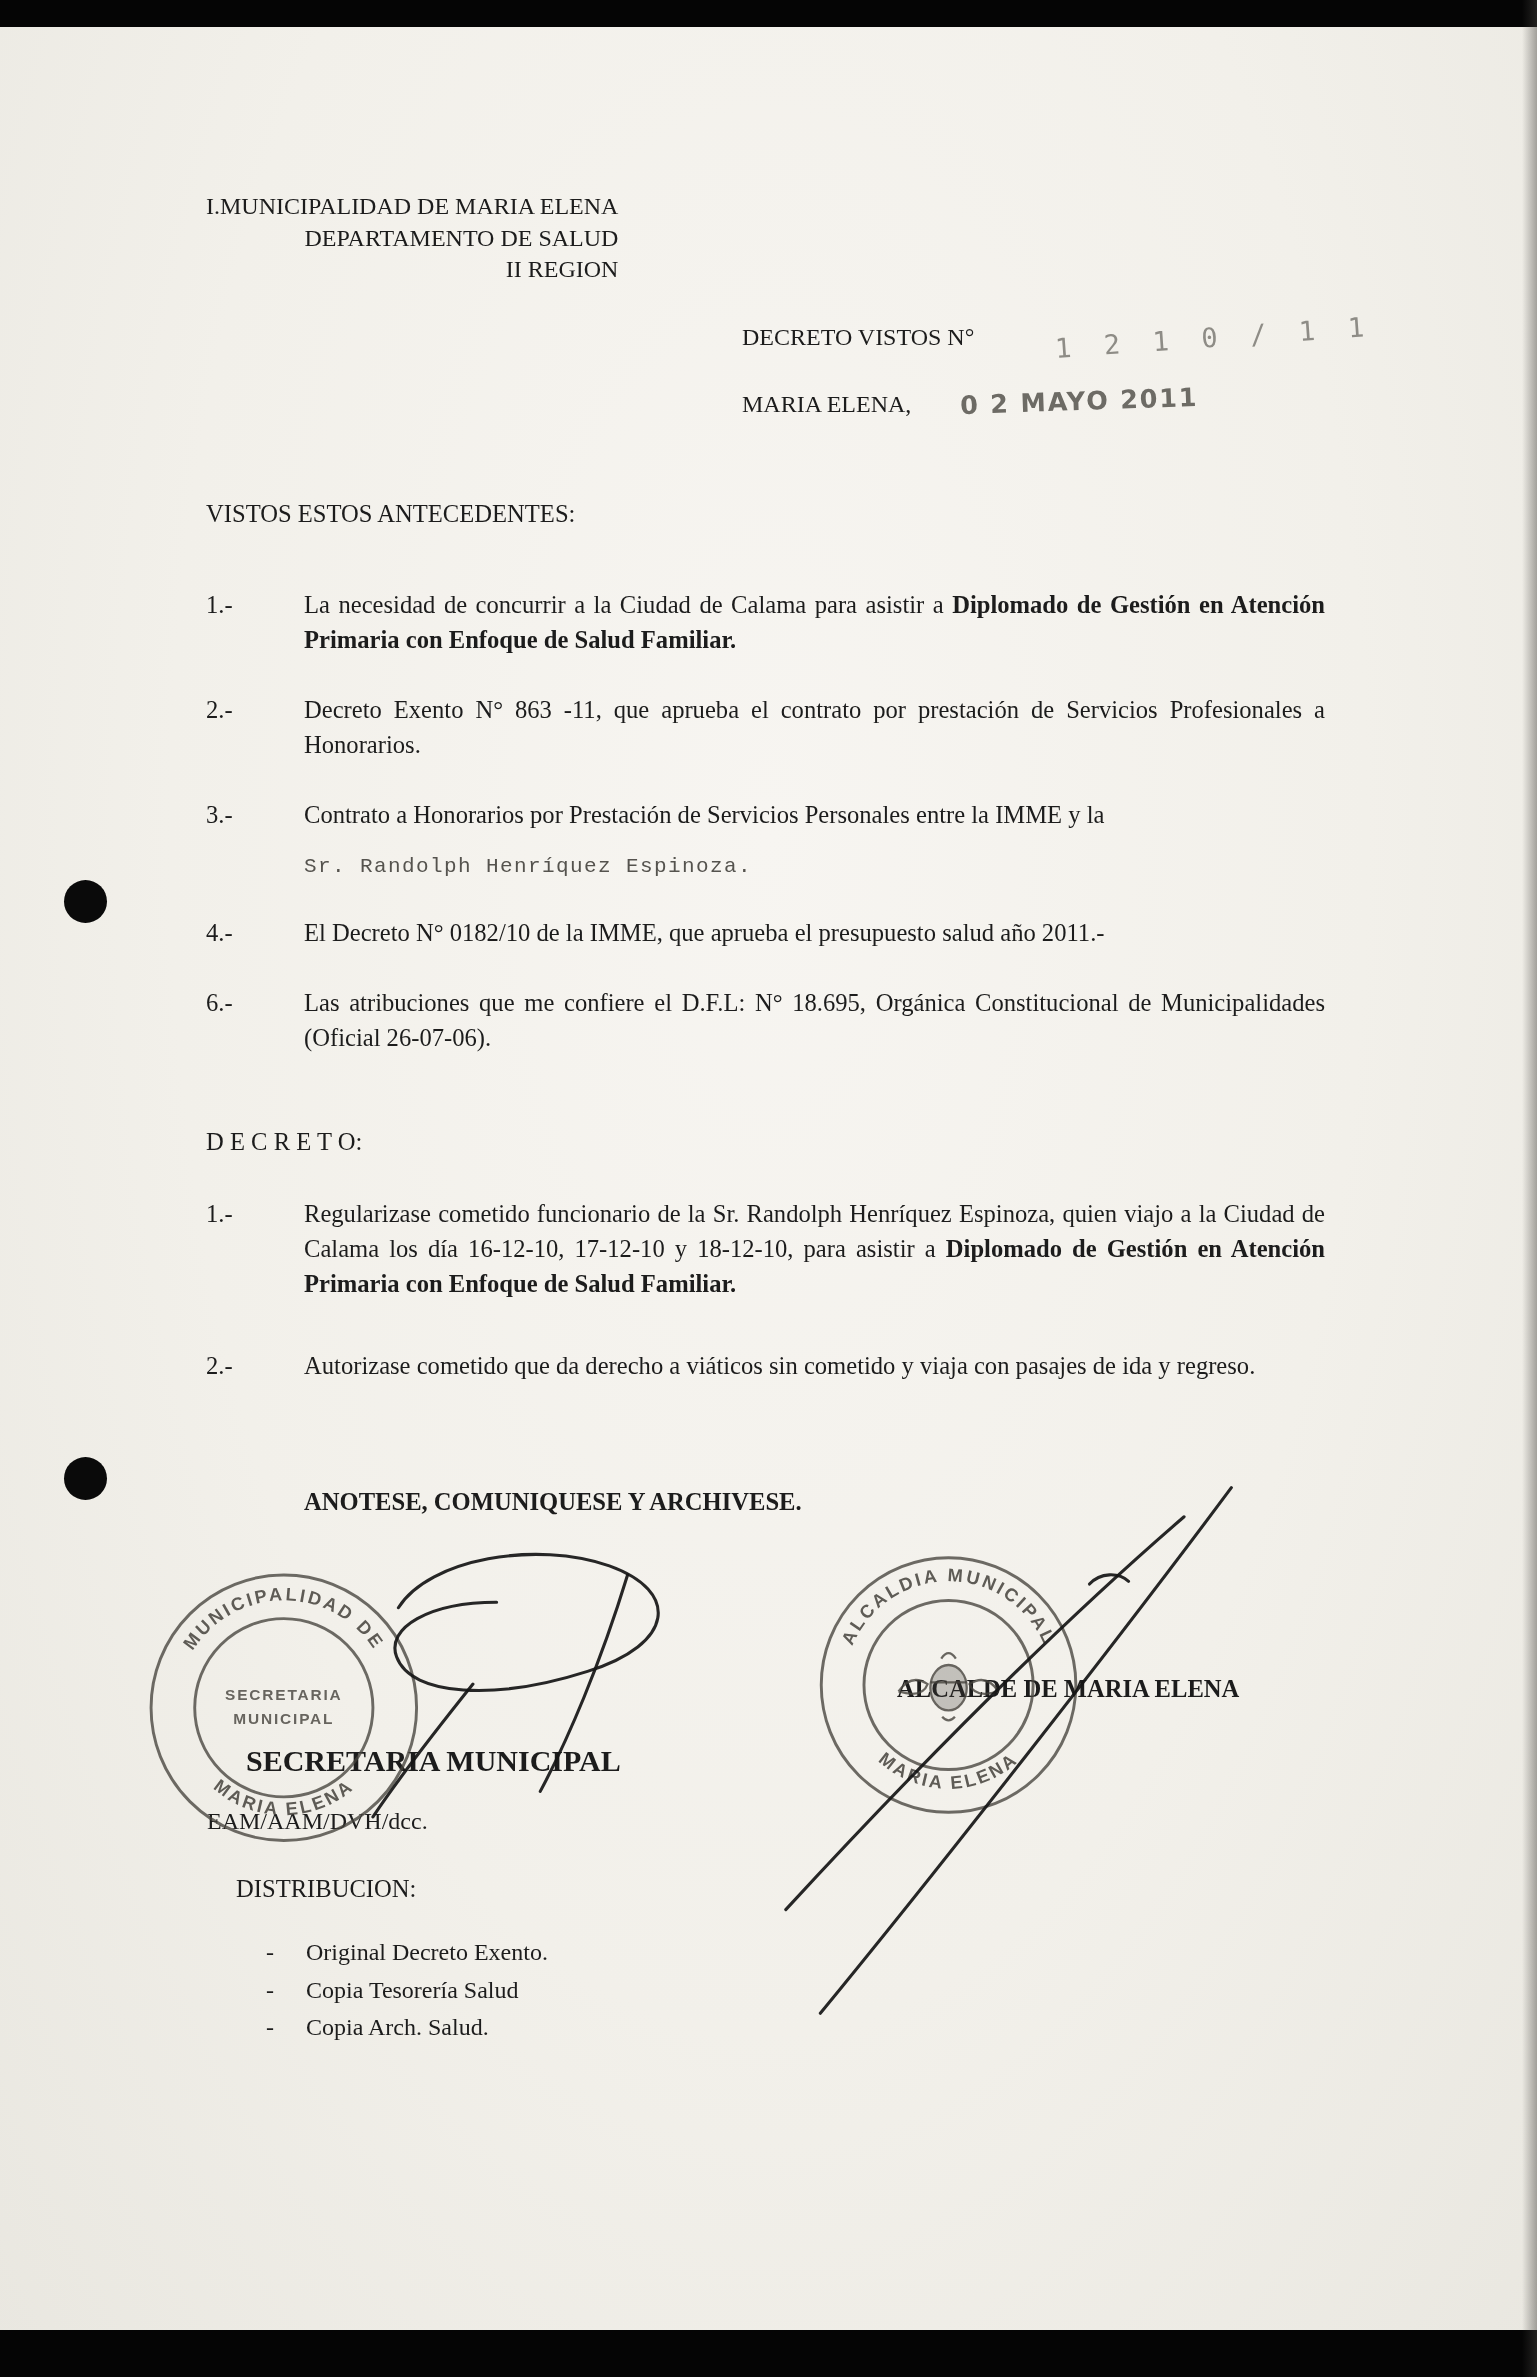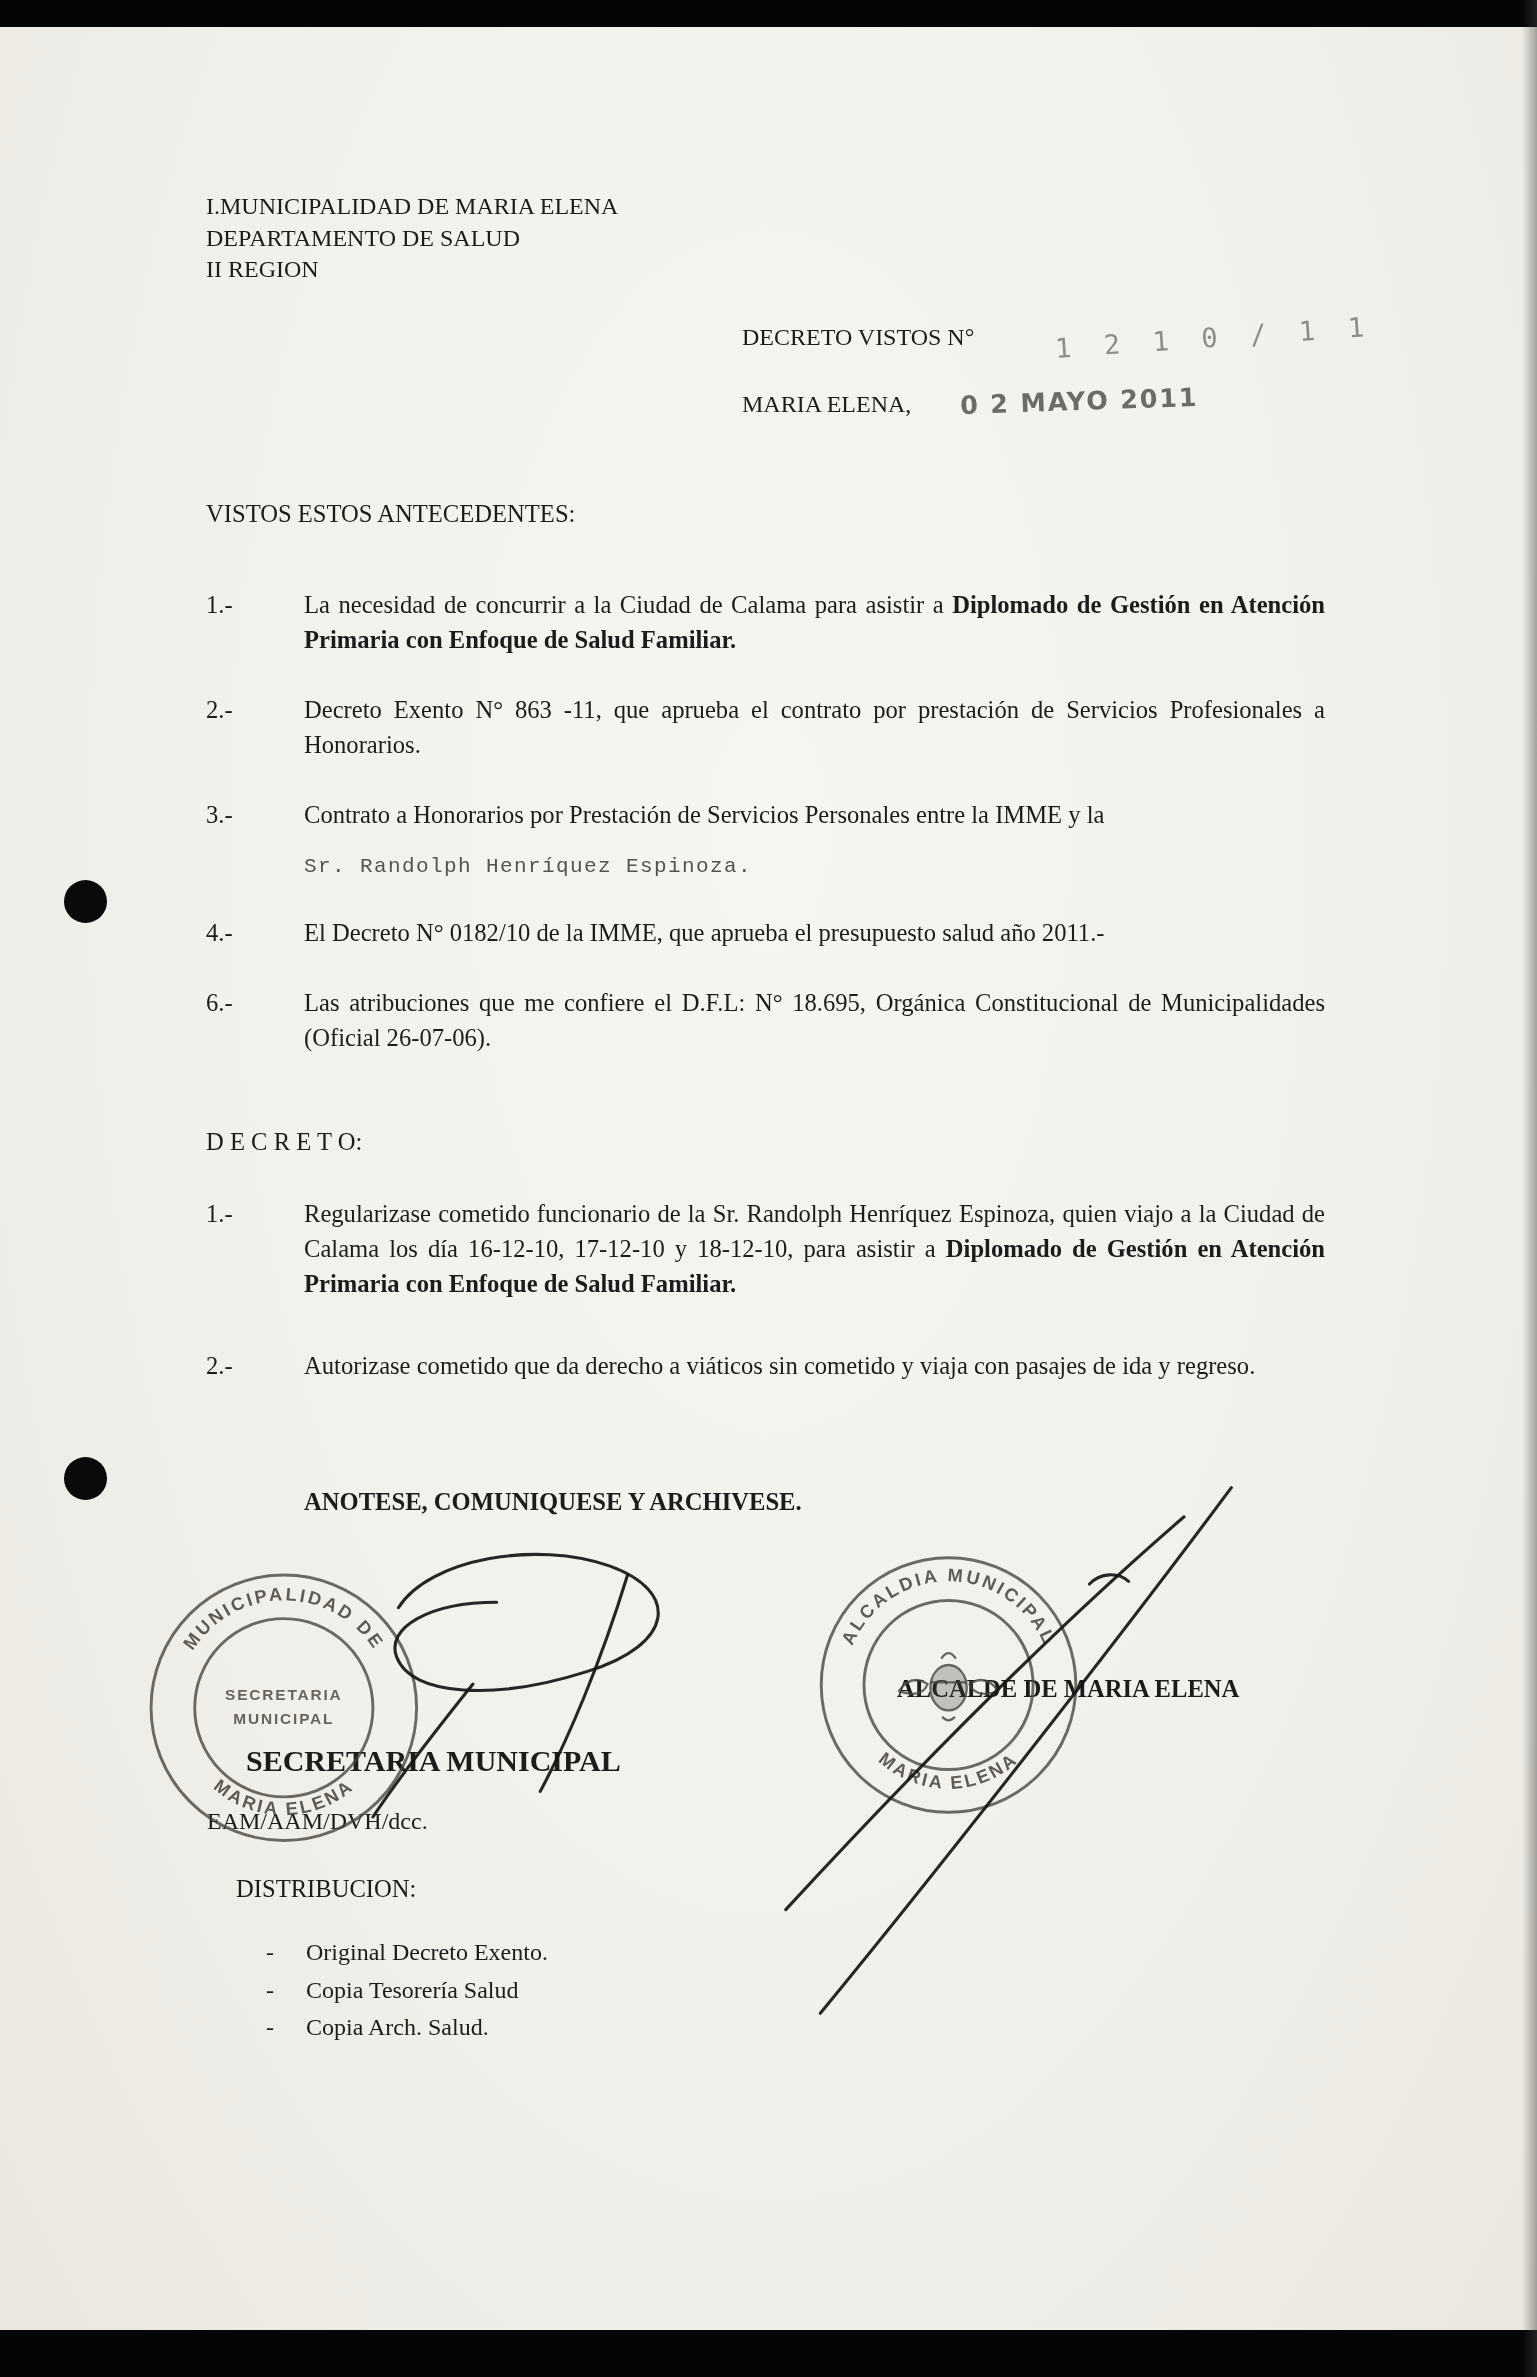--- a/index.html
+++ b/index.html
@@ -12,21 +12,21 @@
   .abs { position:absolute; }
   .scan-bar { position:absolute; left:0; right:0; background:#050505; }
   .scan-bar.top { top:0; height:27px; }
   .scan-bar.bottom { bottom:0; height:47px; }
   .edge-shade { position:absolute; top:0; right:0; width:14.6px; height:100%;
     background:linear-gradient(to right, rgba(90,88,84,0), rgba(70,68,64,.45)); }
   .hole { position:absolute; left:64px; width:43px; height:43px; border-radius:50%; background:#0a0a0a; }
   .hole-1 { top:880px; }
   .hole-2 { top:1457px; }
 
-  .header { left:206px; top:191px; font-size:24px; line-height:1.32; text-align:left; width:-moz-fit-content; width:fit-content; }
+  .header { left:206px; top:191px; font-size:24px; line-height:1.32; text-align:right; width:-moz-fit-content; width:fit-content; }
   .decree-label { left:742px; top:324px; font-size:24px; }
   .decree-stamp-number { left:1055px; top:333px; font-family:"DejaVu Sans Mono", monospace;
     font-size:27px; color:#8e8c86; letter-spacing:8.2px; transform:rotate(-4deg); transform-origin:left center; white-space:nowrap; }
   .city-label { left:742px; top:391px; font-size:24px; }
   .date-stamp { left:960px; top:386px; font-family:"DejaVu Sans", sans-serif; font-size:25.5px;
     font-weight:700; color:#5f5d57; letter-spacing:1.8px; transform:rotate(-2deg); opacity:.9; white-space:nowrap; }
 
   .section-title { font-weight:normal; font-size:24.6px; }
   .vistos-title { left:206px; top:500px; }
   .decreto-title { left:206px; top:1128px; }

